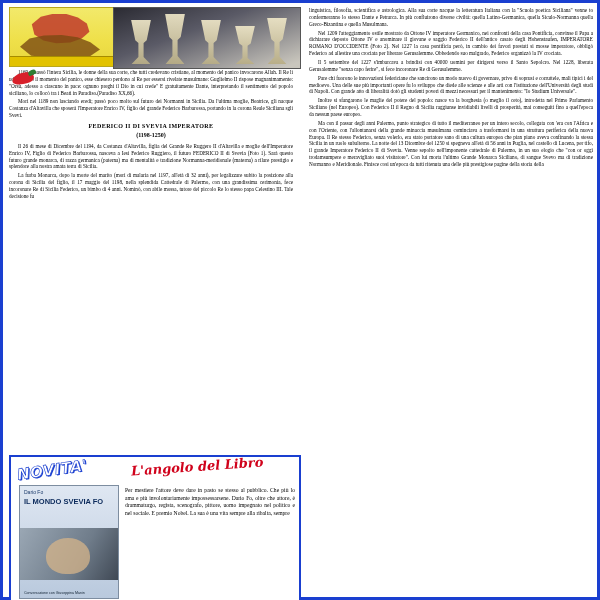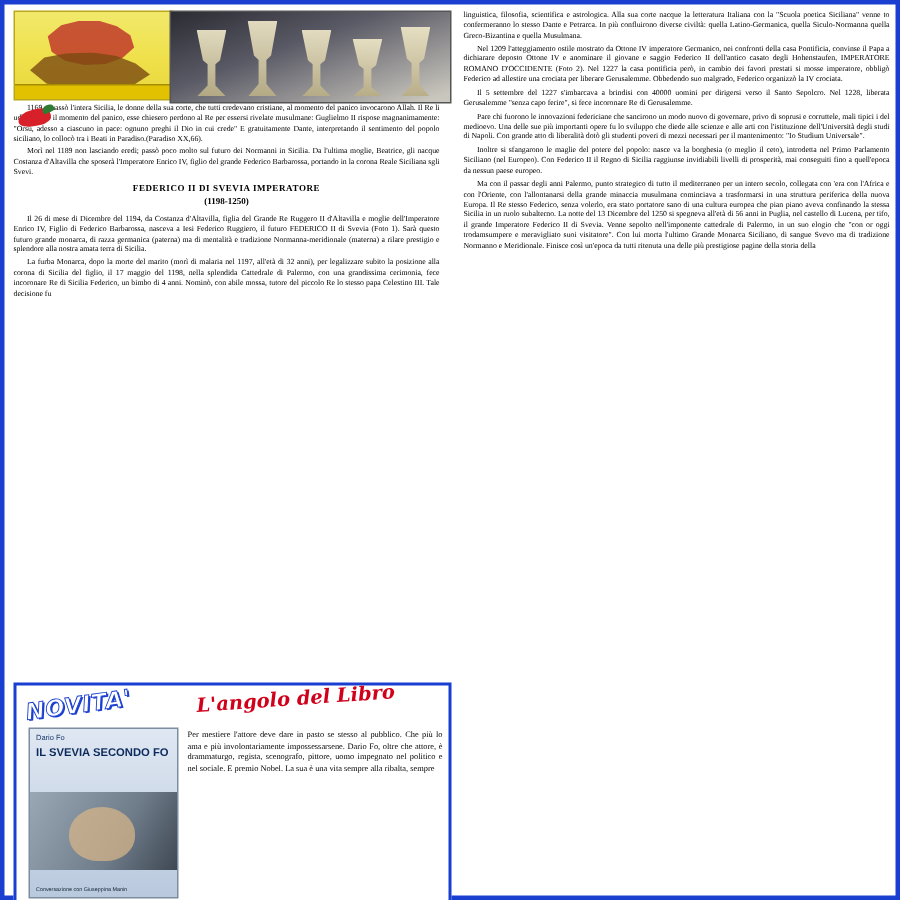--- a/index.html
+++ b/index.html
@@ -295,20 +295,20 @@
     </div>
 
   </div>
 
   <div class="bookbox">
     <div class="novita">NOVITA'</div>
     <div class="angolo">L'angolo del Libro</div>
 
     <div class="bookcover">
       <div class="ct">Dario Fo</div>
-      <div class="cbig">IL SVEVIA SECONDO FO</div>
+      <div class="cbig">IL MONDO SVEVIA FO</div>
       <div class="photo"></div>
       <div class="cfoot">Conversazione con Giuseppina Manin</div>
     </div>
 
     <div class="booktext">Per mestiere l'attore deve dare in pasto se stesso al pubblico. Che più lo ama e più involontariamente impossessarsene. Dario Fo, oltre che attore, è drammaturgo, regista, scenografo, pittore, uomo impegnato nel politico e nel sociale. E premio Nobel. La sua è una vita sempre alla ribalta, sempre</div>
   </div>
 </div>
 
 </body></html>

